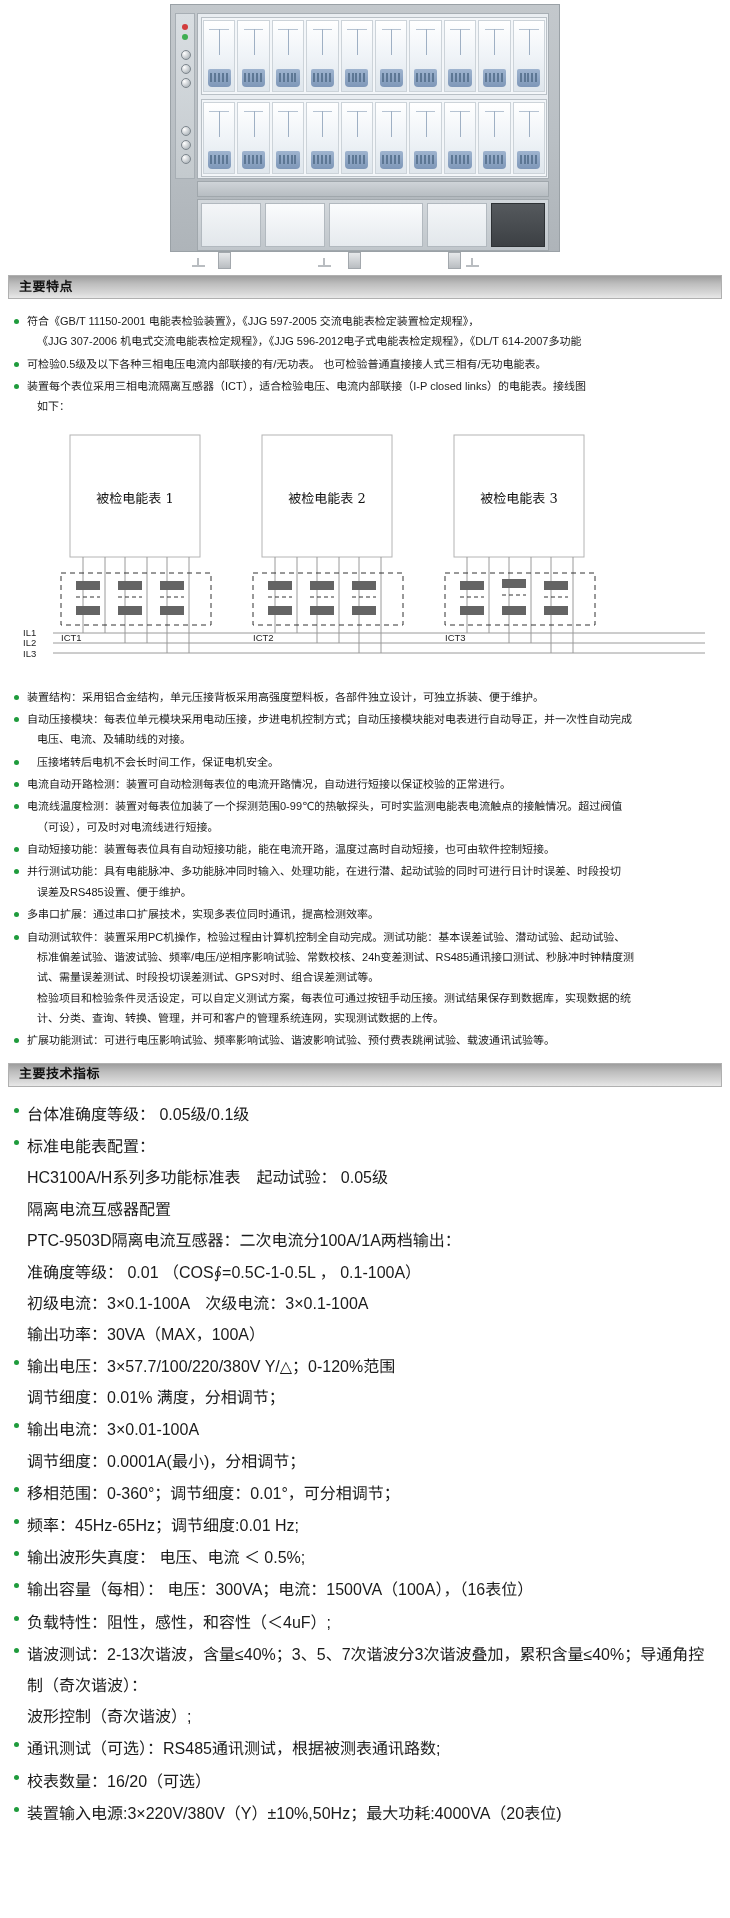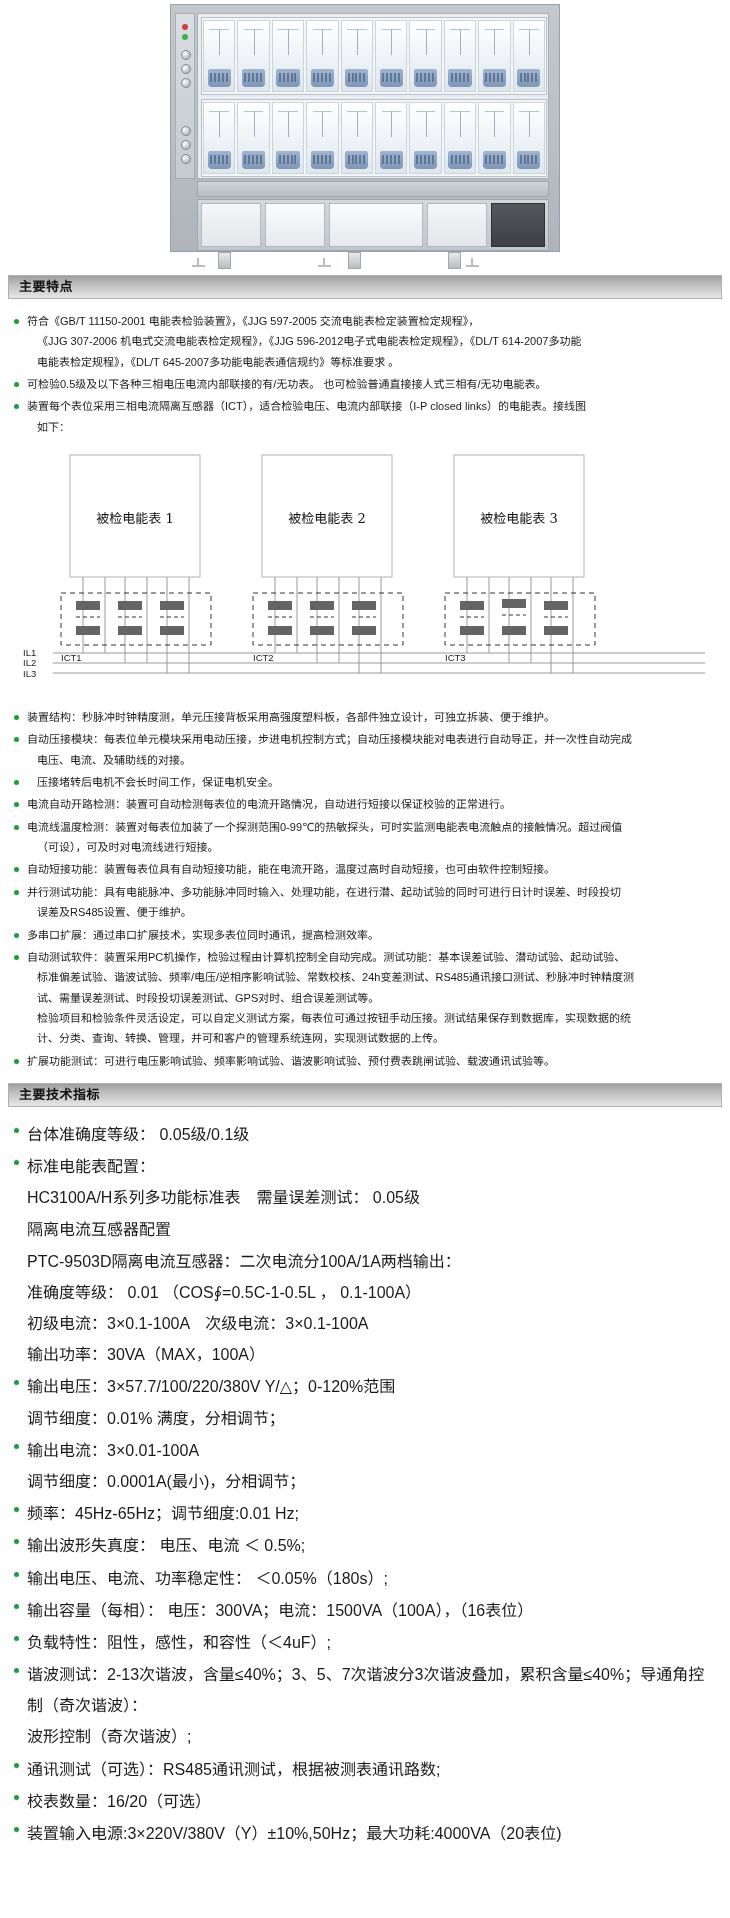--- a/index.html
+++ b/index.html
@@ -453,21 +453,21 @@
         <div class="foot-small" style="left:296px"></div>
       </div>
     </div>
   </div>
 
   <div class="section-bar">
     <h2>主要特点</h2>
   </div>
 
   <ul class="bullets" id="features-list">
-      <li><span>符合《GB/T 11150-2001 电能表检验装置》，《JJG 597-2005 交流电能表检定装置检定规程》，</span><span class="indent-line">《JJG 307-2006 机电式交流电能表检定规程》，《JJG 596-2012电子式电能表检定规程》，《DL/T 614-2007多功能</span><span class="indent-line">电能表检定规程》，《DL/T 645-2007多功能电能表通信规约》等标准要求 。</span></li>
+      <li><span>符合《GB/T 11150-2001 电能表检验装置》，《JJG 597-2005 交流电能表检定装置检定规程》，</span><span class="indent-line">《JJG 307-2006 机电式交流电能表检定规程》，《JJG 596-2012电子式电能表检定规程》，《DL/T 614-2007多功能</span></li>
       <li><span>可检验0.5级及以下各种三相电压电流内部联接的有/无功表。 也可检验普通直接接人式三相有/无功电能表。</span></li>
       <li><span>装置每个表位采用三相电流隔离互感器（ICT），适合检验电压、电流内部联接（I-P closed links）的电能表。接线图</span><span class="indent-line">如下：</span></li>
     </ul>
 
   <div class="diagram-wrap">
     <svg class="diagram" width="700" height="238" viewBox="0 0 700 238">
       <g stroke="#9a9a9a" stroke-width="1" fill="none">
 
         <rect x="55" y="4" width="130" height="122" fill="#ffffff" stroke="#b4b4b4"></rect>
         <line x1="68" y1="126" x2="68" y2="202"></line>
@@ -545,21 +545,21 @@
         <line x1="38" y1="212" x2="690" y2="212" stroke="#9a9a9a"></line>
         <line x1="38" y1="222" x2="690" y2="222" stroke="#9a9a9a"></line>
       </g>
       <text class="dg-small" x="8" y="205" fill="#222" id="bus-0">IL1</text>
       <text class="dg-small" x="8" y="215" fill="#222" id="bus-1">IL2</text>
       <text class="dg-small" x="8" y="226" fill="#222" id="bus-2">IL3</text>
     </svg>
   </div>
 
   <ul class="bullets" id="features-list-2">
-      <li><span>装置结构：秒脉冲时钟精度测，单元压接背板采用高强度塑料板，各部件独立设计，可独立拆装、便于维护。</span></li>
+      <li><span>装置结构：采用铝合金结构，单元压接背板采用高强度塑料板，各部件独立设计，可独立拆装、便于维护。</span></li>
       <li><span>自动压接模块：每表位单元模块采用电动压接，步进电机控制方式；自动压接模块能对电表进行自动导正，并一次性自动完成</span><span class="indent-line">电压、电流、及辅助线的对接。</span></li>
       <li><span class="indent-line">压接堵转后电机不会长时间工作，保证电机安全。</span></li>
       <li><span>电流自动开路检测：装置可自动检测每表位的电流开路情况，自动进行短接以保证校验的正常进行。</span></li>
       <li><span>电流线温度检测：装置对每表位加装了一个探测范围0-99℃的热敏探头，可时实监测电能表电流触点的接触情况。超过阀值</span><span class="indent-line">（可设），可及时对电流线进行短接。</span></li>
       <li><span>自动短接功能：装置每表位具有自动短接功能，能在电流开路，温度过高时自动短接，也可由软件控制短接。</span></li>
       <li><span>并行测试功能：具有电能脉冲、多功能脉冲同时输入、处理功能，在进行潜、起动试验的同时可进行日计时误差、时段投切</span><span class="indent-line">误差及RS485设置、便于维护。</span></li>
       <li><span>多串口扩展：通过串口扩展技术，实现多表位同时通讯，提高检测效率。</span></li>
       <li><span>自动测试软件：装置采用PC机操作，检验过程由计算机控制全自动完成。测试功能：基本误差试验、潜动试验、起动试验、</span><span class="indent-line">标准偏差试验、谐波试验、频率/电压/逆相序影响试验、常数校核、24h变差测试、RS485通讯接口测试、秒脉冲时钟精度测</span><span class="indent-line">试、需量误差测试、时段投切误差测试、GPS对时、组合误差测试等。</span><span class="indent-line">检验项目和检验条件灵活设定，可以自定义测试方案，每表位可通过按钮手动压接。测试结果保存到数据库，实现数据的统</span><span class="indent-line">计、分类、查询、转换、管理，并可和客户的管理系统连网，实现测试数据的上传。</span></li>
       <li><span>扩展功能测试：可进行电压影响试验、频率影响试验、谐波影响试验、预付费表跳闸试验、载波通讯试验等。</span></li>
     </ul>
@@ -567,45 +567,45 @@
   <div class="section-bar" style="margin-top:6px">
     <h2>主要技术指标</h2>
   </div>
 
   <ul class="specs" id="specs-list">
       <li class="bulleted">
         <span class="sub">台体准确度等级： 0.05级/0.1级</span>
       </li>
       <li class="bulleted">
         <span class="sub">标准电能表配置：</span>
-        <span class="sub">HC3100A/H系列多功能标准表　需量误差测试： 0.05级</span>
+        <span class="sub">HC3100A/H系列多功能标准表　起动试验： 0.05级</span>
       </li>
       <li class="plain">
         <span class="sub">隔离电流互感器配置</span>
         <span class="sub">PTC-9503D隔离电流互感器：二次电流分100A/1A两档输出：</span>
         <span class="sub">准确度等级： 0.01 （COS∮=0.5C-1-0.5L ， 0.1-100A）</span>
         <span class="sub">初级电流：3×0.1-100A　次级电流：3×0.1-100A</span>
         <span class="sub">输出功率：30VA（MAX，100A）</span>
       </li>
       <li class="bulleted">
         <span class="sub">输出电压：3×57.7/100/220/380V Y/△；0-120%范围</span>
         <span class="sub">调节细度：0.01% 满度，分相调节；</span>
       </li>
       <li class="bulleted">
         <span class="sub">输出电流：3×0.01-100A</span>
         <span class="sub">调节细度：0.0001A(最小)，分相调节；</span>
       </li>
       <li class="bulleted">
+        <span class="sub">移相范围：0-360°；调节细度：0.01°，可分相调节；</span>
+      </li>
+      <li class="bulleted">
         <span class="sub">频率：45Hz-65Hz；调节细度:0.01 Hz;</span>
       </li>
       <li class="bulleted">
         <span class="sub">输出波形失真度： 电压、电流 ＜ 0.5%;</span>
-      </li>
-      <li class="bulleted">
-        <span class="sub">输出电压、电流、功率稳定性： ＜0.05%（180s）;</span>
       </li>
       <li class="bulleted">
         <span class="sub">输出容量（每相）： 电压：300VA；电流：1500VA（100A），（16表位）</span>
       </li>
       <li class="bulleted">
         <span class="sub">负载特性：阻性，感性，和容性（＜4uF）;</span>
       </li>
       <li class="bulleted">
         <span class="sub">谐波测试：2-13次谐波，含量≤40%；3、5、7次谐波分3次谐波叠加，累积含量≤40%；导通角控制（奇次谐波）：</span>
         <span class="sub">波形控制（奇次谐波）;</span>

